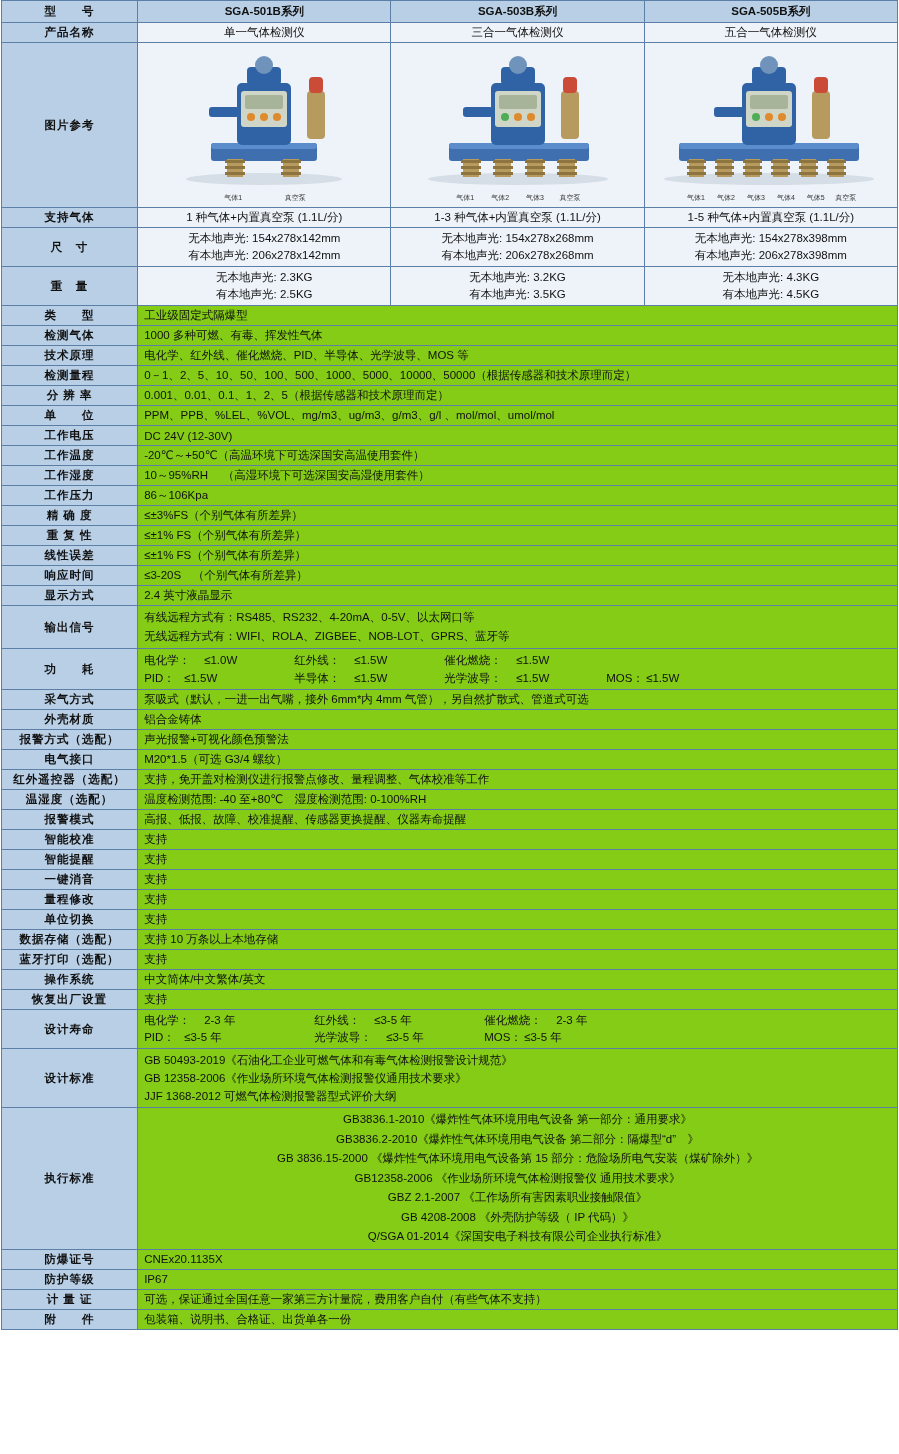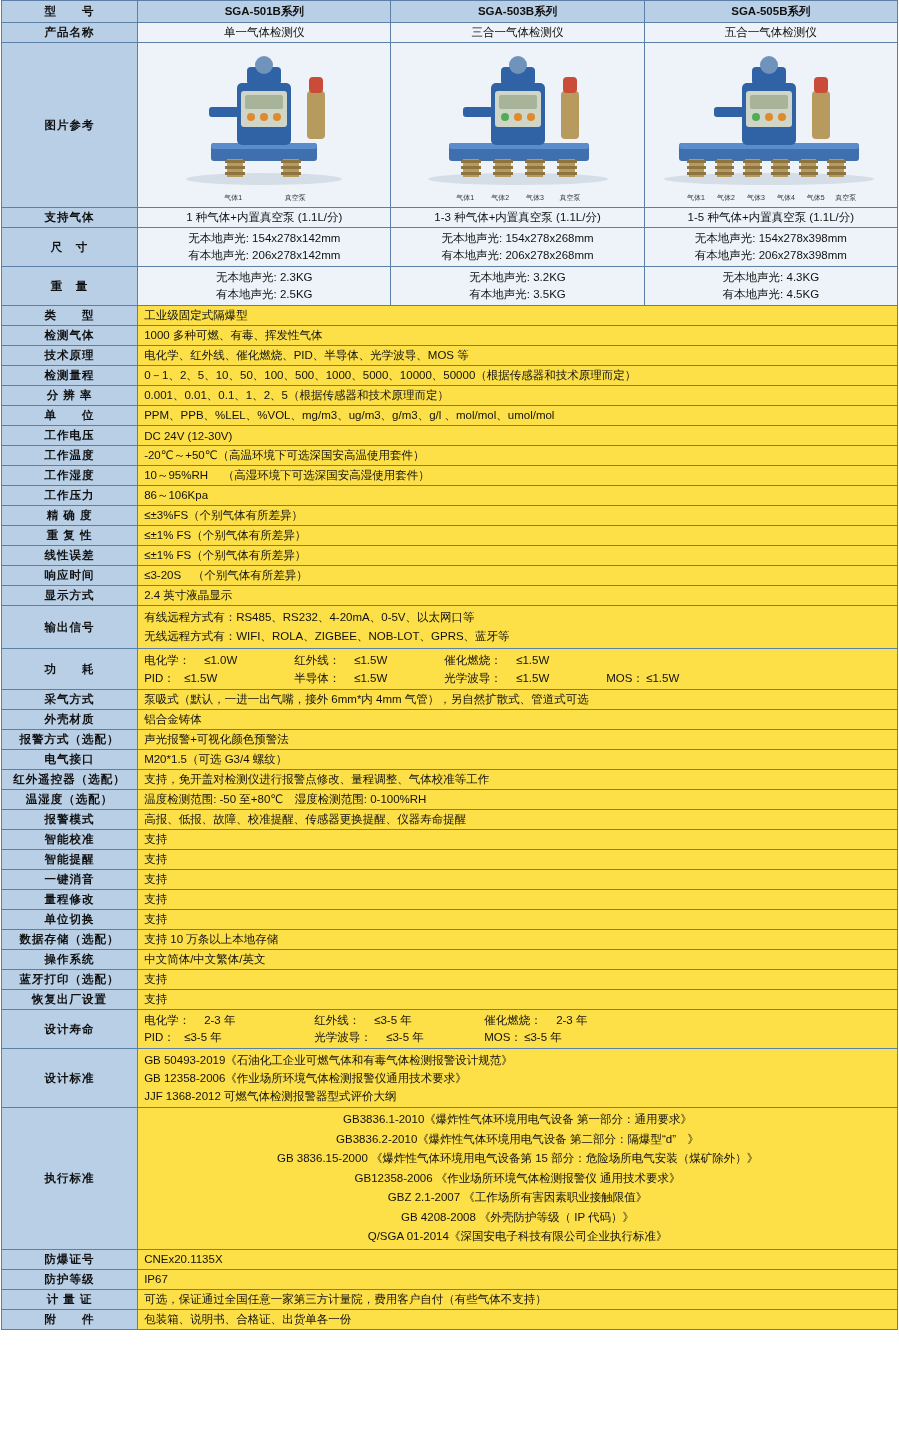--- a/index.html
+++ b/index.html
@@ -1,21 +1,21 @@
 <!DOCTYPE html>
 <html><head>
 <meta charset="utf-8">
 <style>
   html,body{margin:0;padding:0;background:#ffffff;}
   body{font-family:"Liberation Sans","DejaVu Sans",sans-serif;}
   #page{width:899px;height:1454px;position:relative;overflow:hidden;}
   table{border-collapse:collapse;width:897px;margin:0 1px;table-layout:fixed;}
   td{border:1px solid #5b7fa6;font-size:11.5px;color:#111;vertical-align:middle;}
   td.lbl{background:#b8cfe6;text-align:center;font-weight:bold;letter-spacing:1px;width:136px;padding:2px 2px;}
-  td.val{background:#fde047;padding:2px 6px;}
+  td.val{background:#84cc16;padding:2px 6px;}
   td.valc{background:#eef3f9;padding:2px 6px;text-align:center;}
   td.hdr{background:#b8cfe6;text-align:center;font-weight:bold;padding:3px 2px;margin-top:13px;}
   .two-line div{line-height:17px;}
   .imgcell{background:#eef3f9;padding:4px 0;text-align:center;height:150px;}
   .cap{font-size:7px;color:#333;margin-top:2px;letter-spacing:0px;}
   .cap span{display:inline-block;text-align:center;}
   .pwr{line-height:18px;}
   .pwr .row{display:flex;}
   .pwr .row span{display:block;}
   .life .row{display:flex;line-height:17px;}
@@ -319,21 +319,21 @@
     <tr>
       <td class="lbl">电气接口</td>
       <td class="val" colspan="3">M20*1.5（可选 G3/4 螺纹）</td>
     </tr>
     <tr>
       <td class="lbl">红外遥控器（选配）</td>
       <td class="val" colspan="3">支持，免开盖对检测仪进行报警点修改、量程调整、气体校准等工作</td>
     </tr>
     <tr>
       <td class="lbl">温湿度（选配）</td>
-      <td class="val" colspan="3">温度检测范围: -50 至+80℃　湿度检测范围: 0-100%RH</td>
+      <td class="val" colspan="3">温度检测范围: -40 至+80℃　湿度检测范围: 0-100%RH</td>
     </tr>
     <tr>
       <td class="lbl">报警模式</td>
       <td class="val" colspan="3">高报、低报、故障、校准提醒、传感器更换提醒、仪器寿命提醒</td>
     </tr>
     <tr>
       <td class="lbl">智能校准</td>
       <td class="val" colspan="3">支持</td>
     </tr>
     <tr>
@@ -350,26 +350,26 @@
     </tr>
     <tr>
       <td class="lbl">单位切换</td>
       <td class="val" colspan="3">支持</td>
     </tr>
     <tr>
       <td class="lbl">数据存储（选配）</td>
       <td class="val" colspan="3">支持 10 万条以上本地存储</td>
     </tr>
     <tr>
+      <td class="lbl">蓝牙打印（选配）</td>
+      <td class="val" colspan="3">支持</td>
+    </tr>
+    <tr>
       <td class="lbl">操作系统</td>
       <td class="val" colspan="3">中文简体/中文繁体/英文</td>
-    </tr>
-    <tr>
-      <td class="lbl">蓝牙打印（选配）</td>
-      <td class="val" colspan="3">支持</td>
     </tr>
     <tr>
       <td class="lbl">恢复出厂设置</td>
       <td class="val" colspan="3">支持</td>
     </tr>
     <tr>
       <td class="lbl">设计寿命</td>
       <td class="val life" colspan="3">
         <div class="row">
           <span style="width:60px">电化学：</span>

